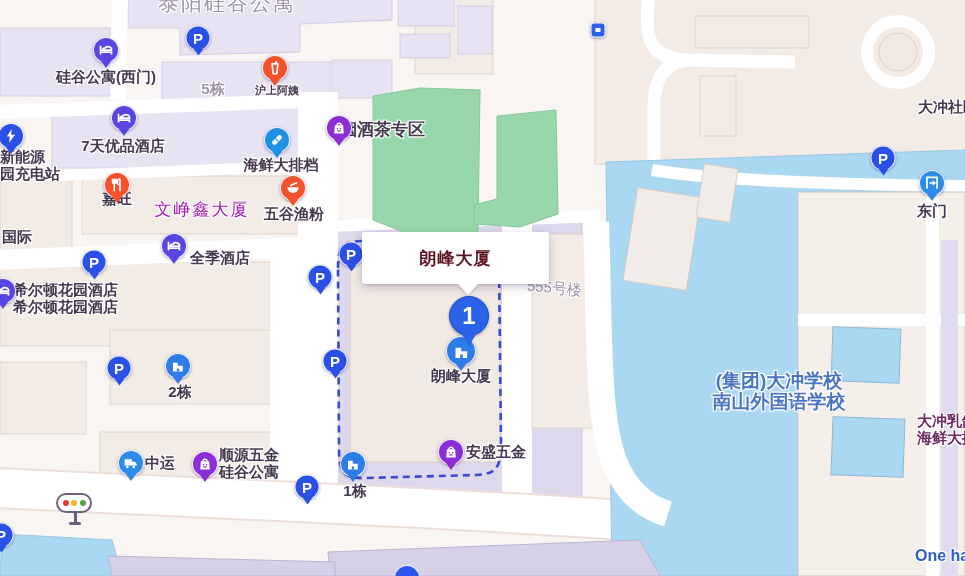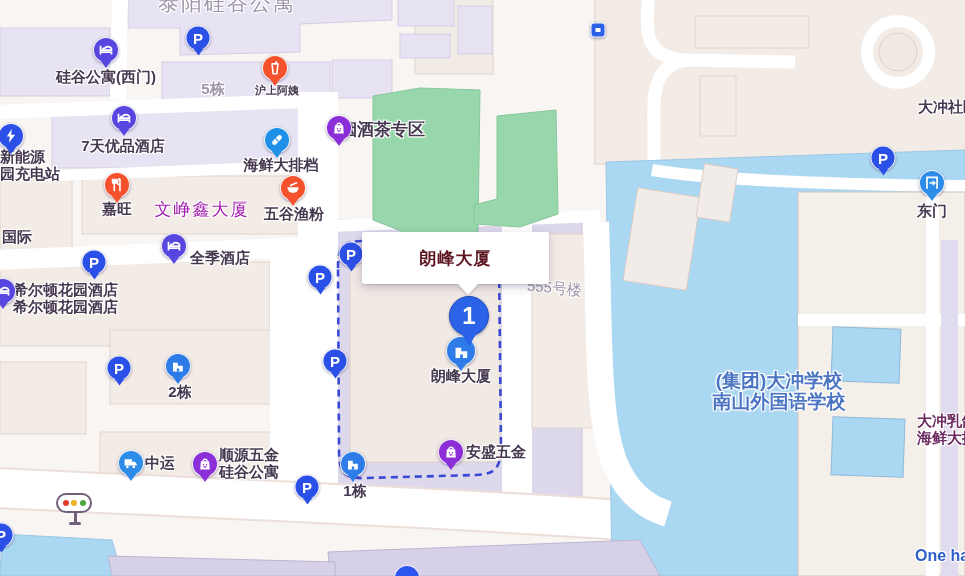--- a/index.html
+++ b/index.html
@@ -206,21 +206,21 @@
         <div>海鲜大排档</div>
       </div>
       <div class="poi" style="left: 117px; top: 185px; color: rgb(244, 81, 44);">
         <div class="badge" style="width:26px;height:26px;background:#f4512c">
           <svg width="16" height="16" viewBox="0 0 14 14">
             <path d="M4.6 1.5 V12.5 M3.1 1.5 v2.6 a1.5 1.5 0 0 0 3 0 V1.5 M9.6 1.5 V12.5 M9.6 1.5 c-1.7 0 -2.3 2 -2.3 3.6 0 1.1 .9 1.7 2.3 1.7" stroke="#fff" stroke-width="1.4" fill="none"></path>
           </svg>
         </div>
         <div class="tail"></div>
       </div>
-      <div class="poi-label halo ctr" style="left: 117px; top: 201px; font-size: 15px; color: rgb(69, 56, 79);">
+      <div class="poi-label halo ctr" style="left: 117px; top: 191px; font-size: 15px; color: rgb(69, 56, 79);">
         <div>嘉旺</div>
       </div>
       <div class="poi" style="left: 293px; top: 188px; color: rgb(244, 81, 44);">
         <div class="badge" style="width:26px;height:26px;background:#f4512c">
           <svg width="16" height="16" viewBox="0 0 14 14">
             <path d="M2 6.4 h10 a5 5 0 0 1 -10 0 z" fill="#fff"></path>
             <path d="M4.4 5 L10.6 2.2" stroke="#fff" stroke-width="1.3" fill="none"></path>
           </svg>
         </div>
         <div class="tail"></div>

